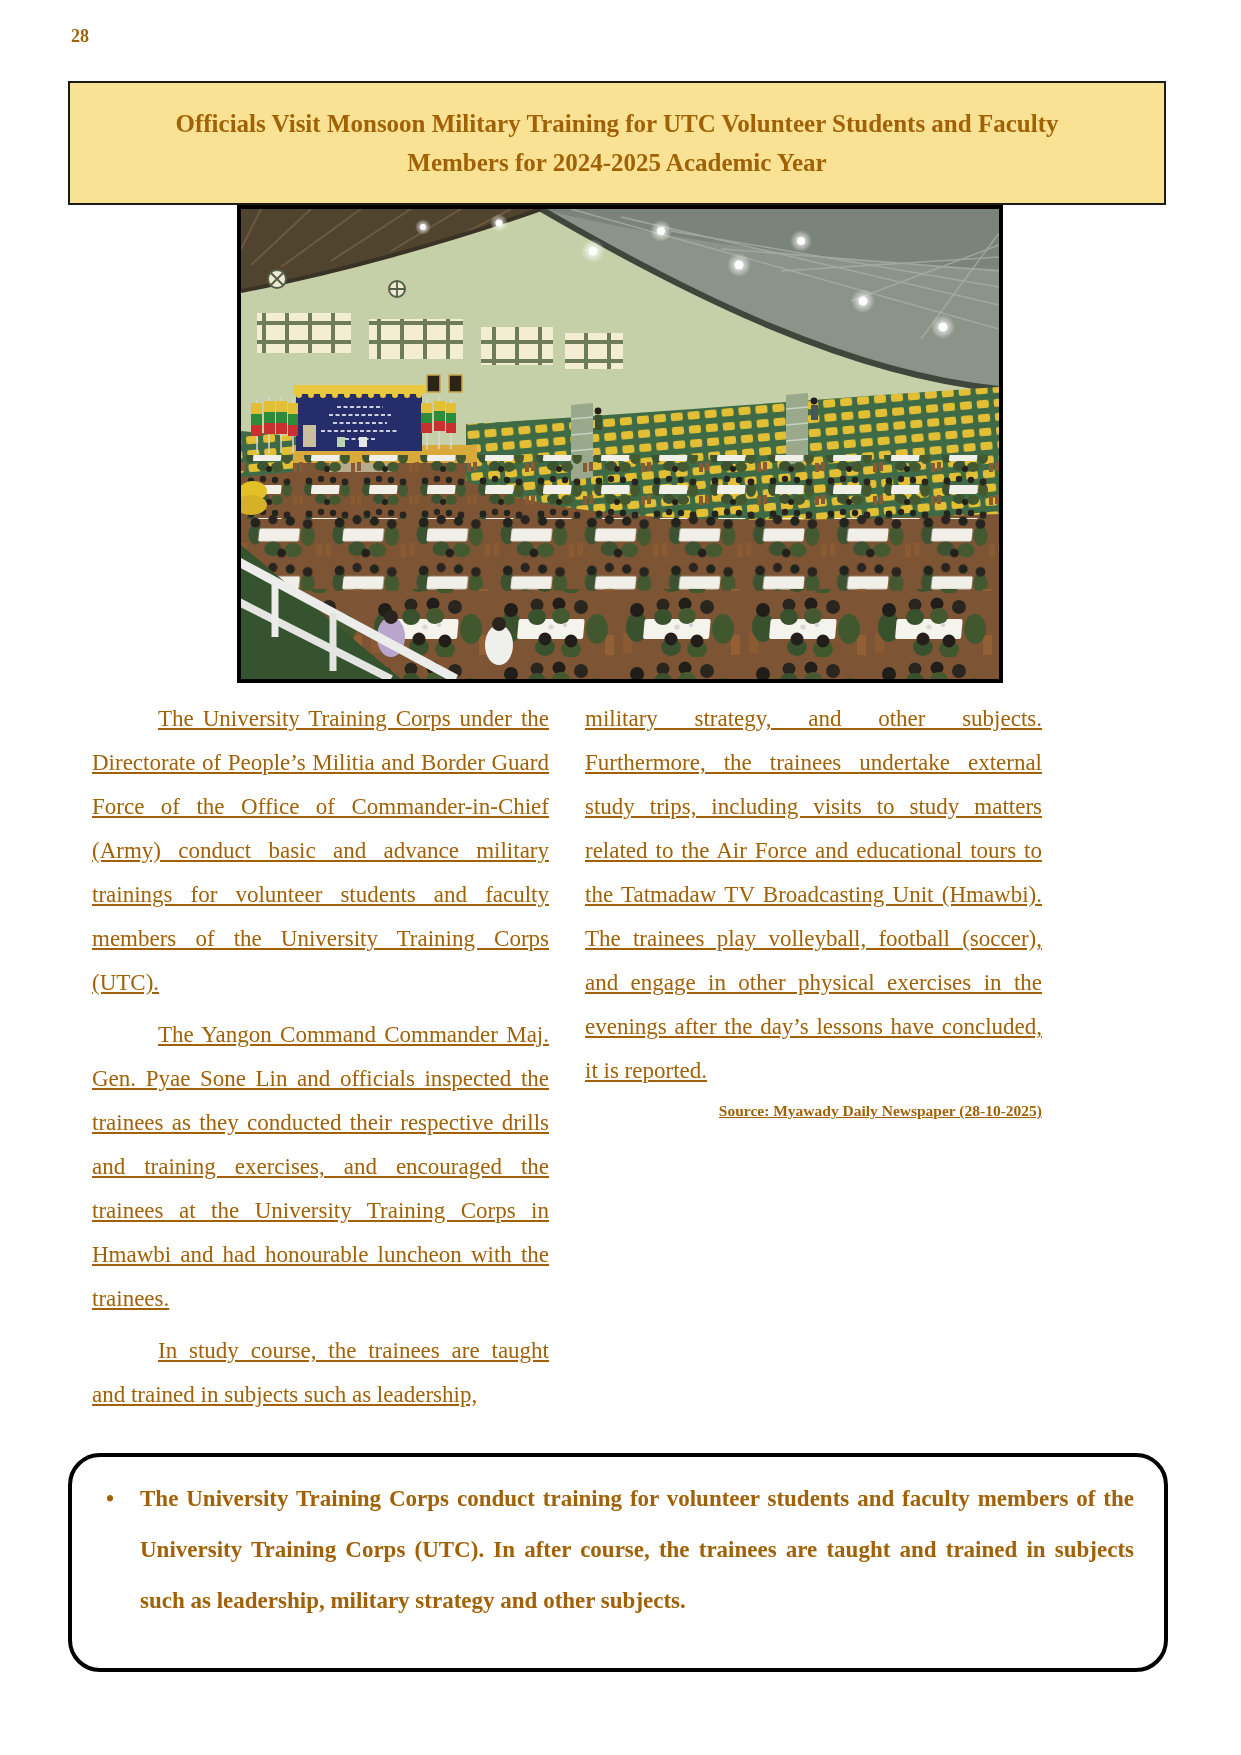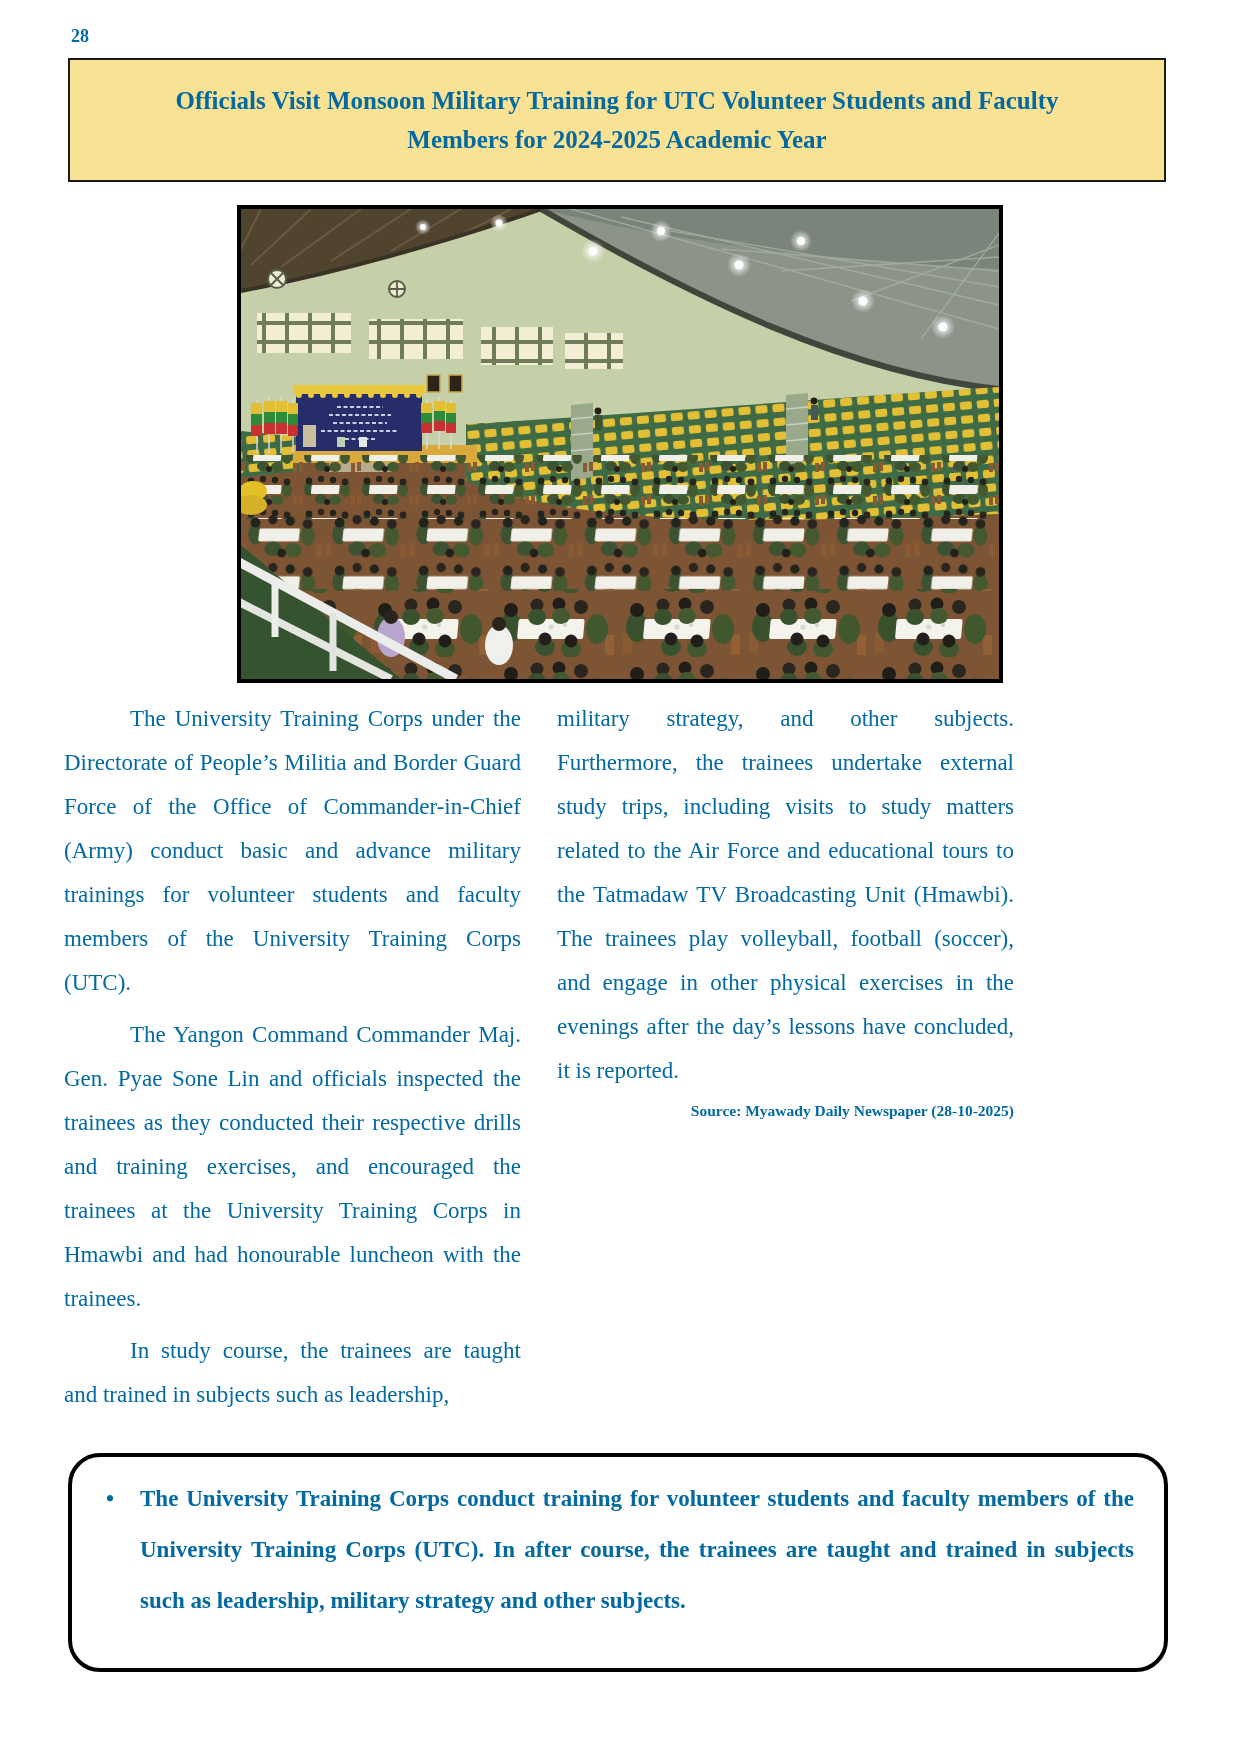--- a/index.html
+++ b/index.html
@@ -1,51 +1,51 @@
 <!DOCTYPE html>
 <html><head>
 <meta charset="utf-8">
 <style>
   html,body{margin:0;padding:0;background:#ffffff;}
   .page{
     position:relative;
     width:1241px;height:1755px;
     background:#ffffff;
     font-family:"Liberation Serif", serif;
-    color:#0369a1;
+    color:#a16207;
     overflow:hidden;
   }
   .page-number{
     position:absolute;left:71px;top:26px;
     font-size:18px;font-weight:bold;
   }
   .banner{
-    position:absolute;left:68px;top:58px;
+    position:absolute;left:68px;top:81px;
     width:1098px;height:124px;
     background:#fae294;
     border:2px solid #1a1a1a;
     box-sizing:border-box;
     display:flex;align-items:center;justify-content:center;
   }
   .banner-title{
     width:960px;
     text-align:center;
     font-size:25px;font-weight:bold;line-height:39px;
   }
   .photo-figure{
     position:absolute;left:237px;top:205px;
     width:758px;height:470px;
     border:4px solid #000;
     background:#c6d0a8;
   }
   .photo-figure svg{display:block;width:758px;height:470px;}
   .columns{
-    position:absolute;left:64px;top:697px;
+    position:absolute;left:92px;top:697px;
     width:950px;
-    display:flex;gap:36px;
+    display:flex;gap:36px;text-decoration:underline;
   }
   .col{
     width:457px;
     font-size:23px;line-height:44px;
     text-align:justify;
   }
   .col p{margin:0 0 8px 0;text-indent:66px;}
   .col p.no-indent{text-indent:0;}
   .source-line{
     margin-top:46px;

